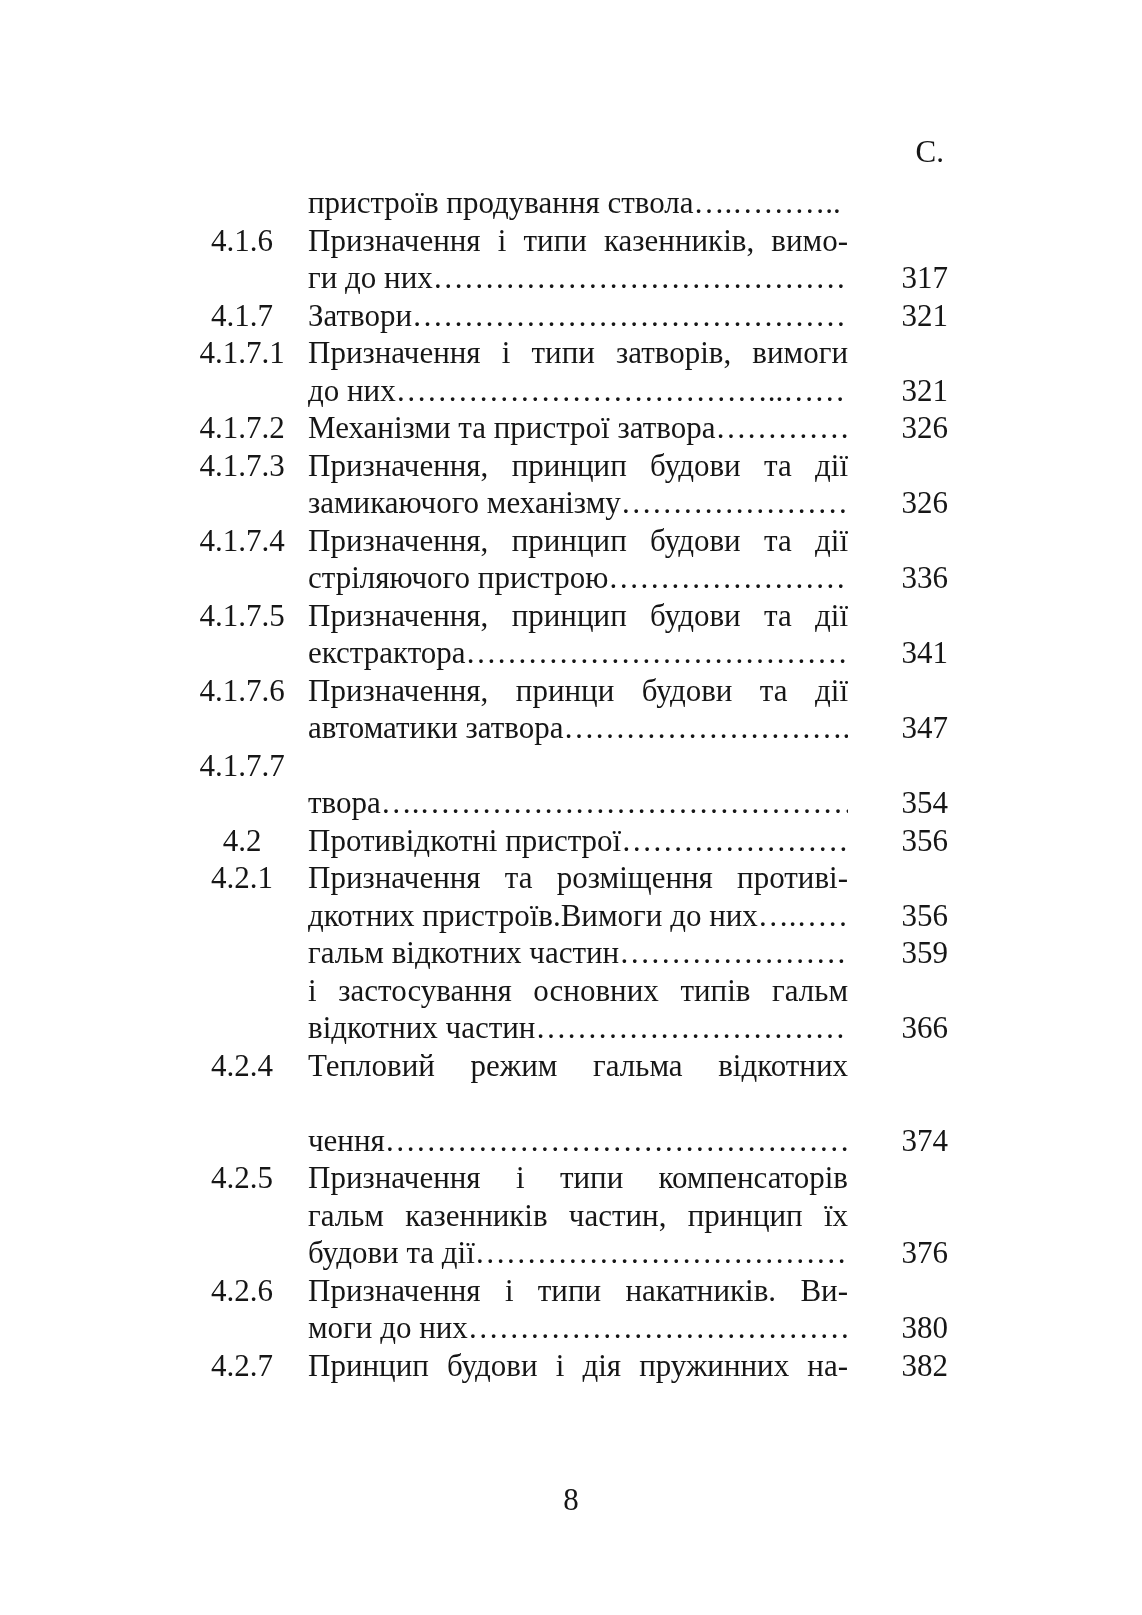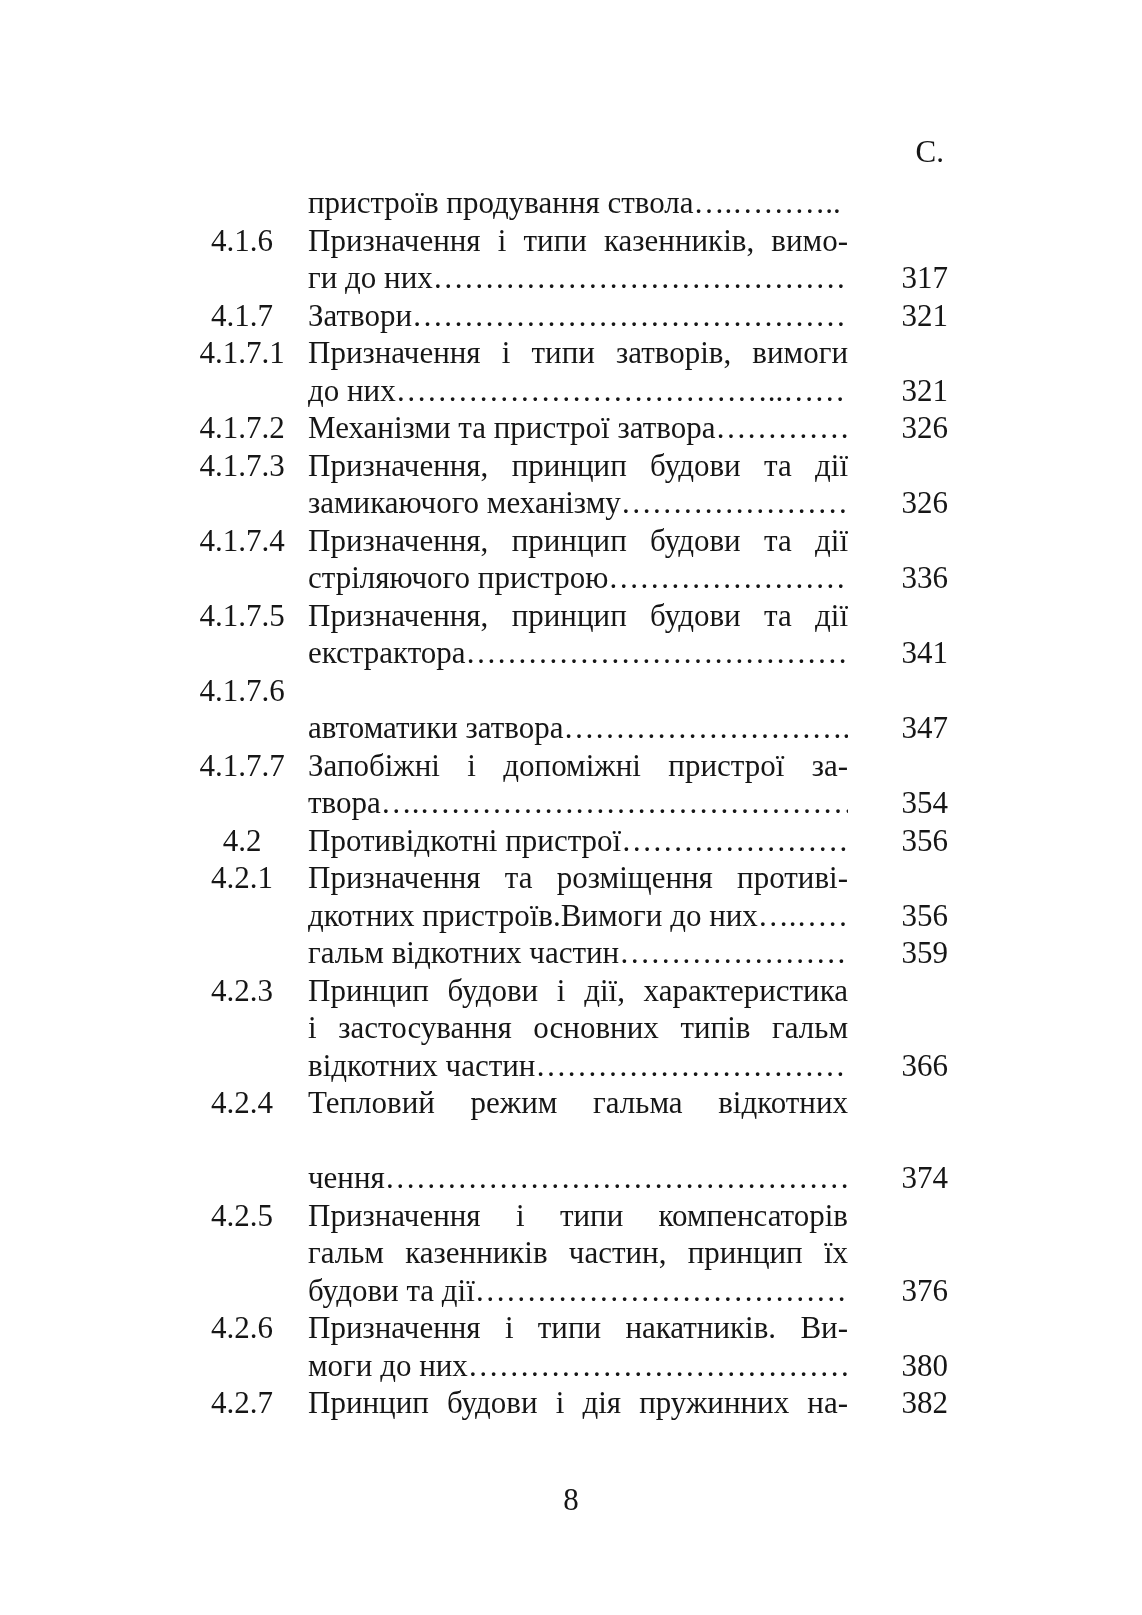--- a/index.html
+++ b/index.html
@@ -138,30 +138,30 @@
         <div class="txt justify">Призначення, принцип будови та дії</div>
         <div class="pg"></div>
       </div>
       <div class="row">
         <div class="num"></div>
         <div class="txt fill">екстрактора………………………………………….</div>
         <div class="pg">341</div>
       </div>
       <div class="row">
         <div class="num">4.1.7.6</div>
+        <div class="txt justify">Призначення, принци будови та дії</div>
         <div class="pg"></div>
       </div>
       <div class="row">
         <div class="num"></div>
         <div class="txt fill">автоматики затвора………………………......</div>
         <div class="pg">347</div>
       </div>
       <div class="row">
         <div class="num">4.1.7.7</div>
-        <div class="txt justify">Запобіжні і допоміжні пристрої за-</div>
         <div class="pg"></div>
       </div>
       <div class="row">
         <div class="num"></div>
         <div class="txt fill">твора….………………………………………………..</div>
         <div class="pg">354</div>
       </div>
       <div class="row">
         <div class="num">4.2</div>
         <div class="txt fill">Противідкотні пристрої………………………</div>
@@ -176,25 +176,20 @@
         <div class="num"></div>
         <div class="txt fill">дкотних пристроїв.Вимоги до них….……</div>
         <div class="pg">356</div>
       </div>
       <div class="row">
         <div class="num"></div>
         <div class="txt fill">гальм відкотних частин………………………</div>
         <div class="pg">359</div>
       </div>
       <div class="row">
-        <div class="num">4.2.3</div>
-        <div class="txt justify">Принцип будови і дії, характеристика</div>
-        <div class="pg"></div>
-      </div>
-      <div class="row">
         <div class="num"></div>
         <div class="txt justify">і застосування основних типів гальм</div>
         <div class="pg"></div>
       </div>
       <div class="row">
         <div class="num"></div>
         <div class="txt fill">відкотних частин……………………………...</div>
         <div class="pg">366</div>
       </div>
       <div class="row">

